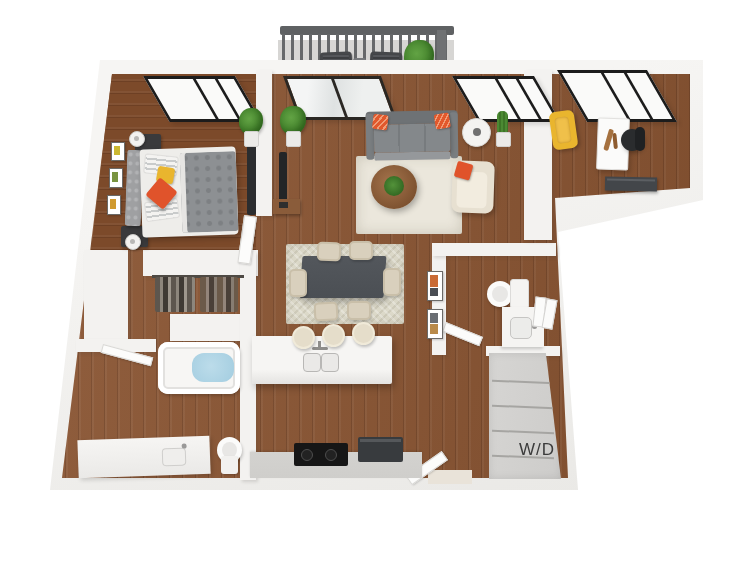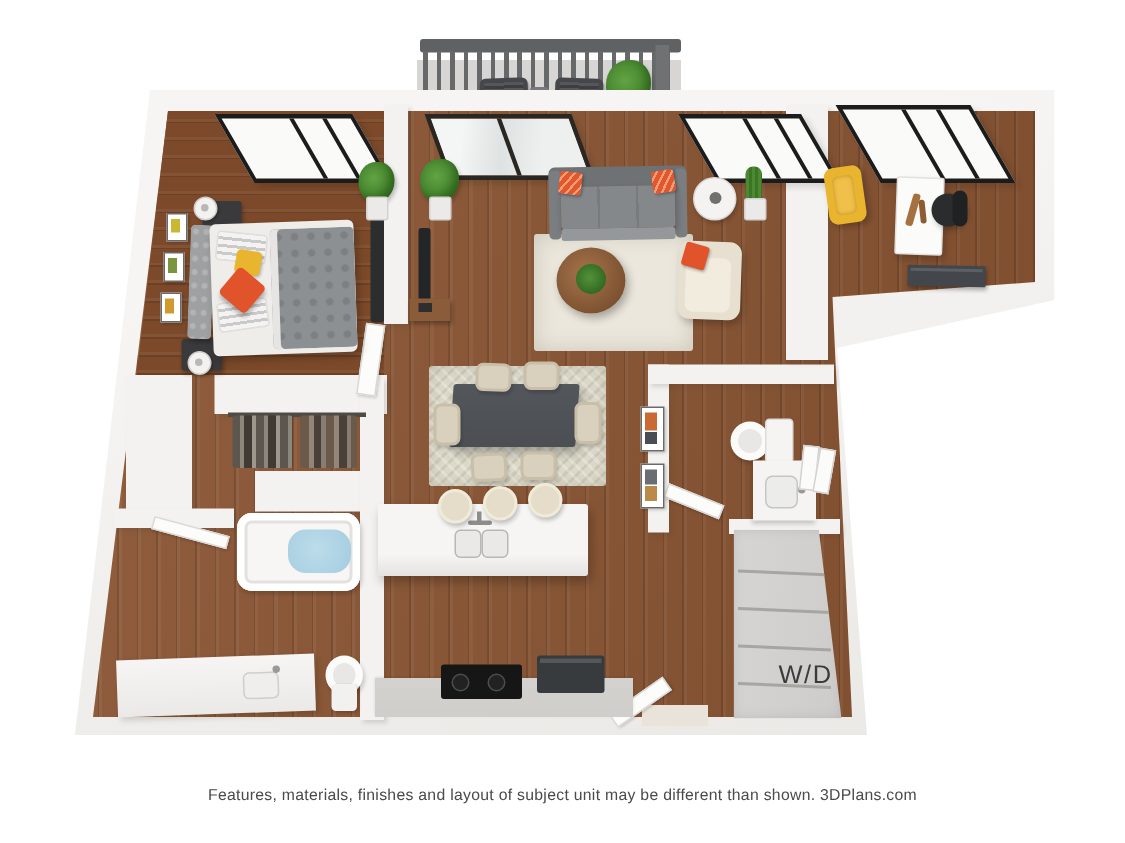--- a/index.html
+++ b/index.html
@@ -244,15 +244,14 @@
     <div class="a" style="left:8px;top:10px;width:5px;height:22px;background:#a5713f;transform:rotate(14deg);border-radius:2px;"></div>
     <div class="a" style="left:15px;top:14px;width:4px;height:16px;background:#8e5c30;transform:rotate(-8deg);border-radius:2px;"></div>
   </div>
   <div class="a" style="left:621px;top:129px;width:22px;height:22px;border-radius:50%;background:#2a2c2e;box-shadow:2px 2px 4px rgba(0,0,0,.3);">
     <div class="a" style="left:14px;top:-2px;width:10px;height:24px;border-radius:5px;background:#1f2123;"></div>
   </div>
   <div class="a" style="left:605px;top:177px;width:52px;height:14px;background:#43464a;transform:rotate(1deg);box-shadow:1px 2px 3px rgba(0,0,0,.3);">
     <div class="a" style="left:2px;top:2px;width:48px;height:2px;background:#5c5f63;"></div>
   </div>
 
-  <div class="caption" style="top:523px;">Features, materials, finishes and layout of subject unit may be different than shown. 3DPlans.com</div>
 
 </div>
 
 </body></html>

